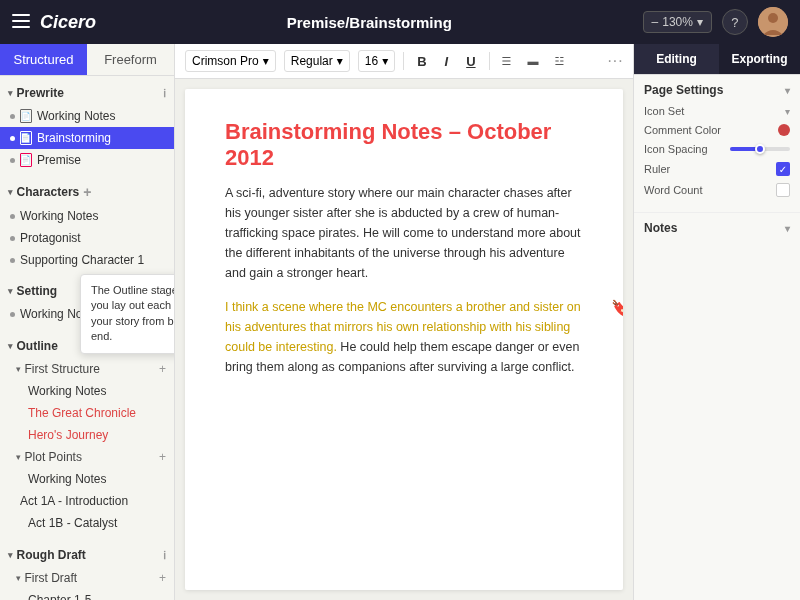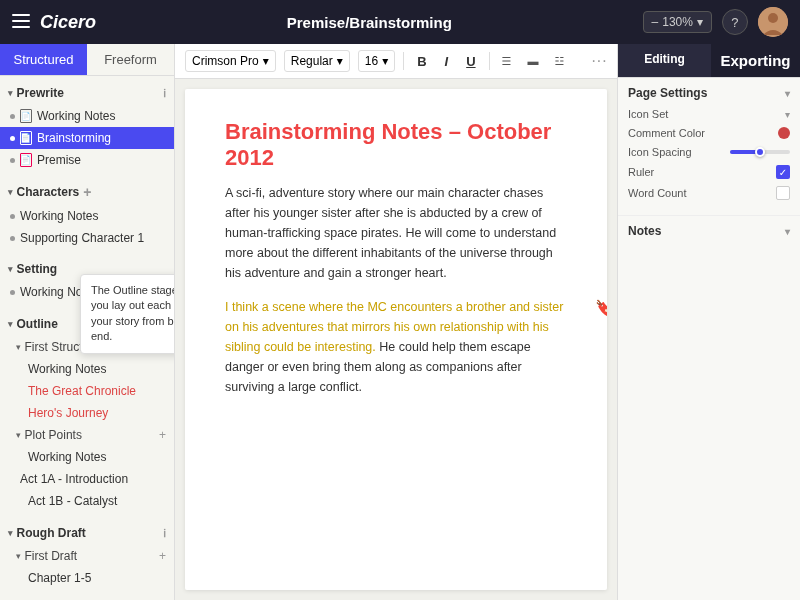--- a/index.html
+++ b/index.html
@@ -246,36 +246,36 @@
     .bookmark-icon {
       position: absolute;
       right: -8px;
       top: 210px;
       color: #daa520;
       font-size: 16px;
     }
 
     
     .right-panel {
-      width: 183px;
+      width: 167px;
       background: #f8f8f5;
       border-left: 1px solid #ddd;
       flex-shrink: 0;
       display: flex;
       flex-direction: column;
     }
     .right-panel-tabs {
       display: flex;
       border-bottom: 1px solid #ddd;
     }
     .right-tab {
       flex: 1;
       text-align: center;
       padding: 8px 4px;
-      font-size: 15px;
+      font-size: 12px;
       cursor: pointer;
       color: #666;
     }
     .right-tab.highlight {
       background: #1e1e2e;
       color: white;
       font-weight: 600;
     }
 
     .panel-section {
@@ -430,20 +430,24 @@
         <span class="chevron">▾</span>
         <span>Characters</span>
         <span class="add-icon">+</span>
       </div>
       <div class="sidebar-item">
         <span class="dot"></span>
         <span>Working Notes</span>
       </div>
       <div class="sidebar-item">
         <span class="dot"></span>
+        <span>Protagonist</span>
+      </div>
+      <div class="sidebar-item">
+        <span class="dot"></span>
         <span>Supporting Character 1</span>
       </div>
     </div>
 
     <div class="sidebar-section">
       <div class="sidebar-section-header">
         <span class="chevron">▾</span>
         <span>Setting</span>
       </div>
       <div class="sidebar-item">

